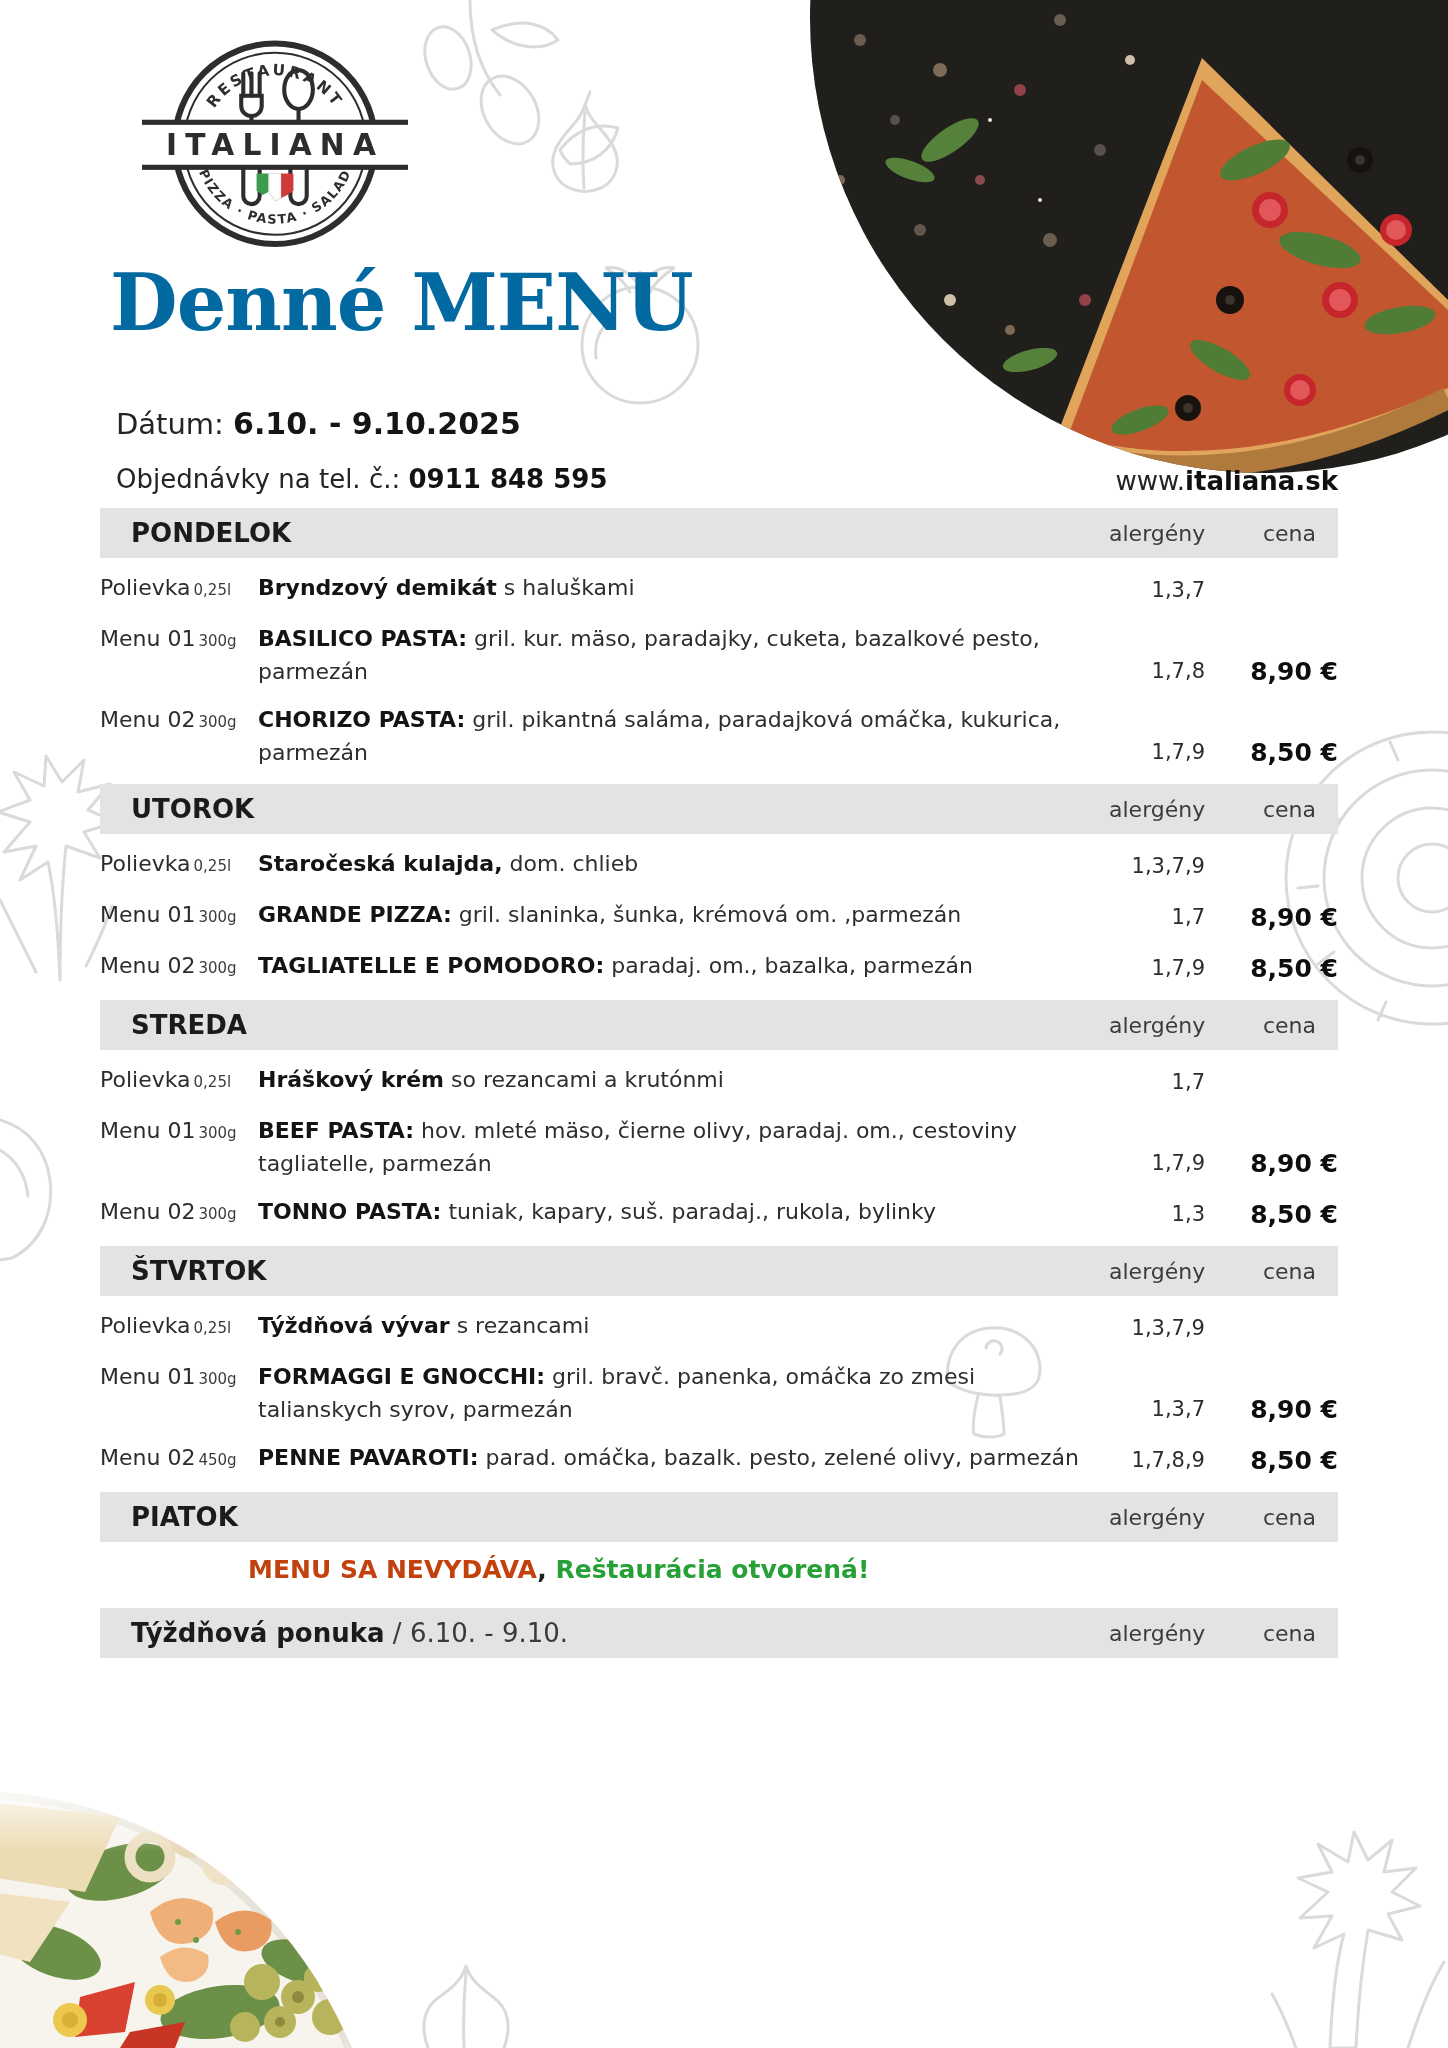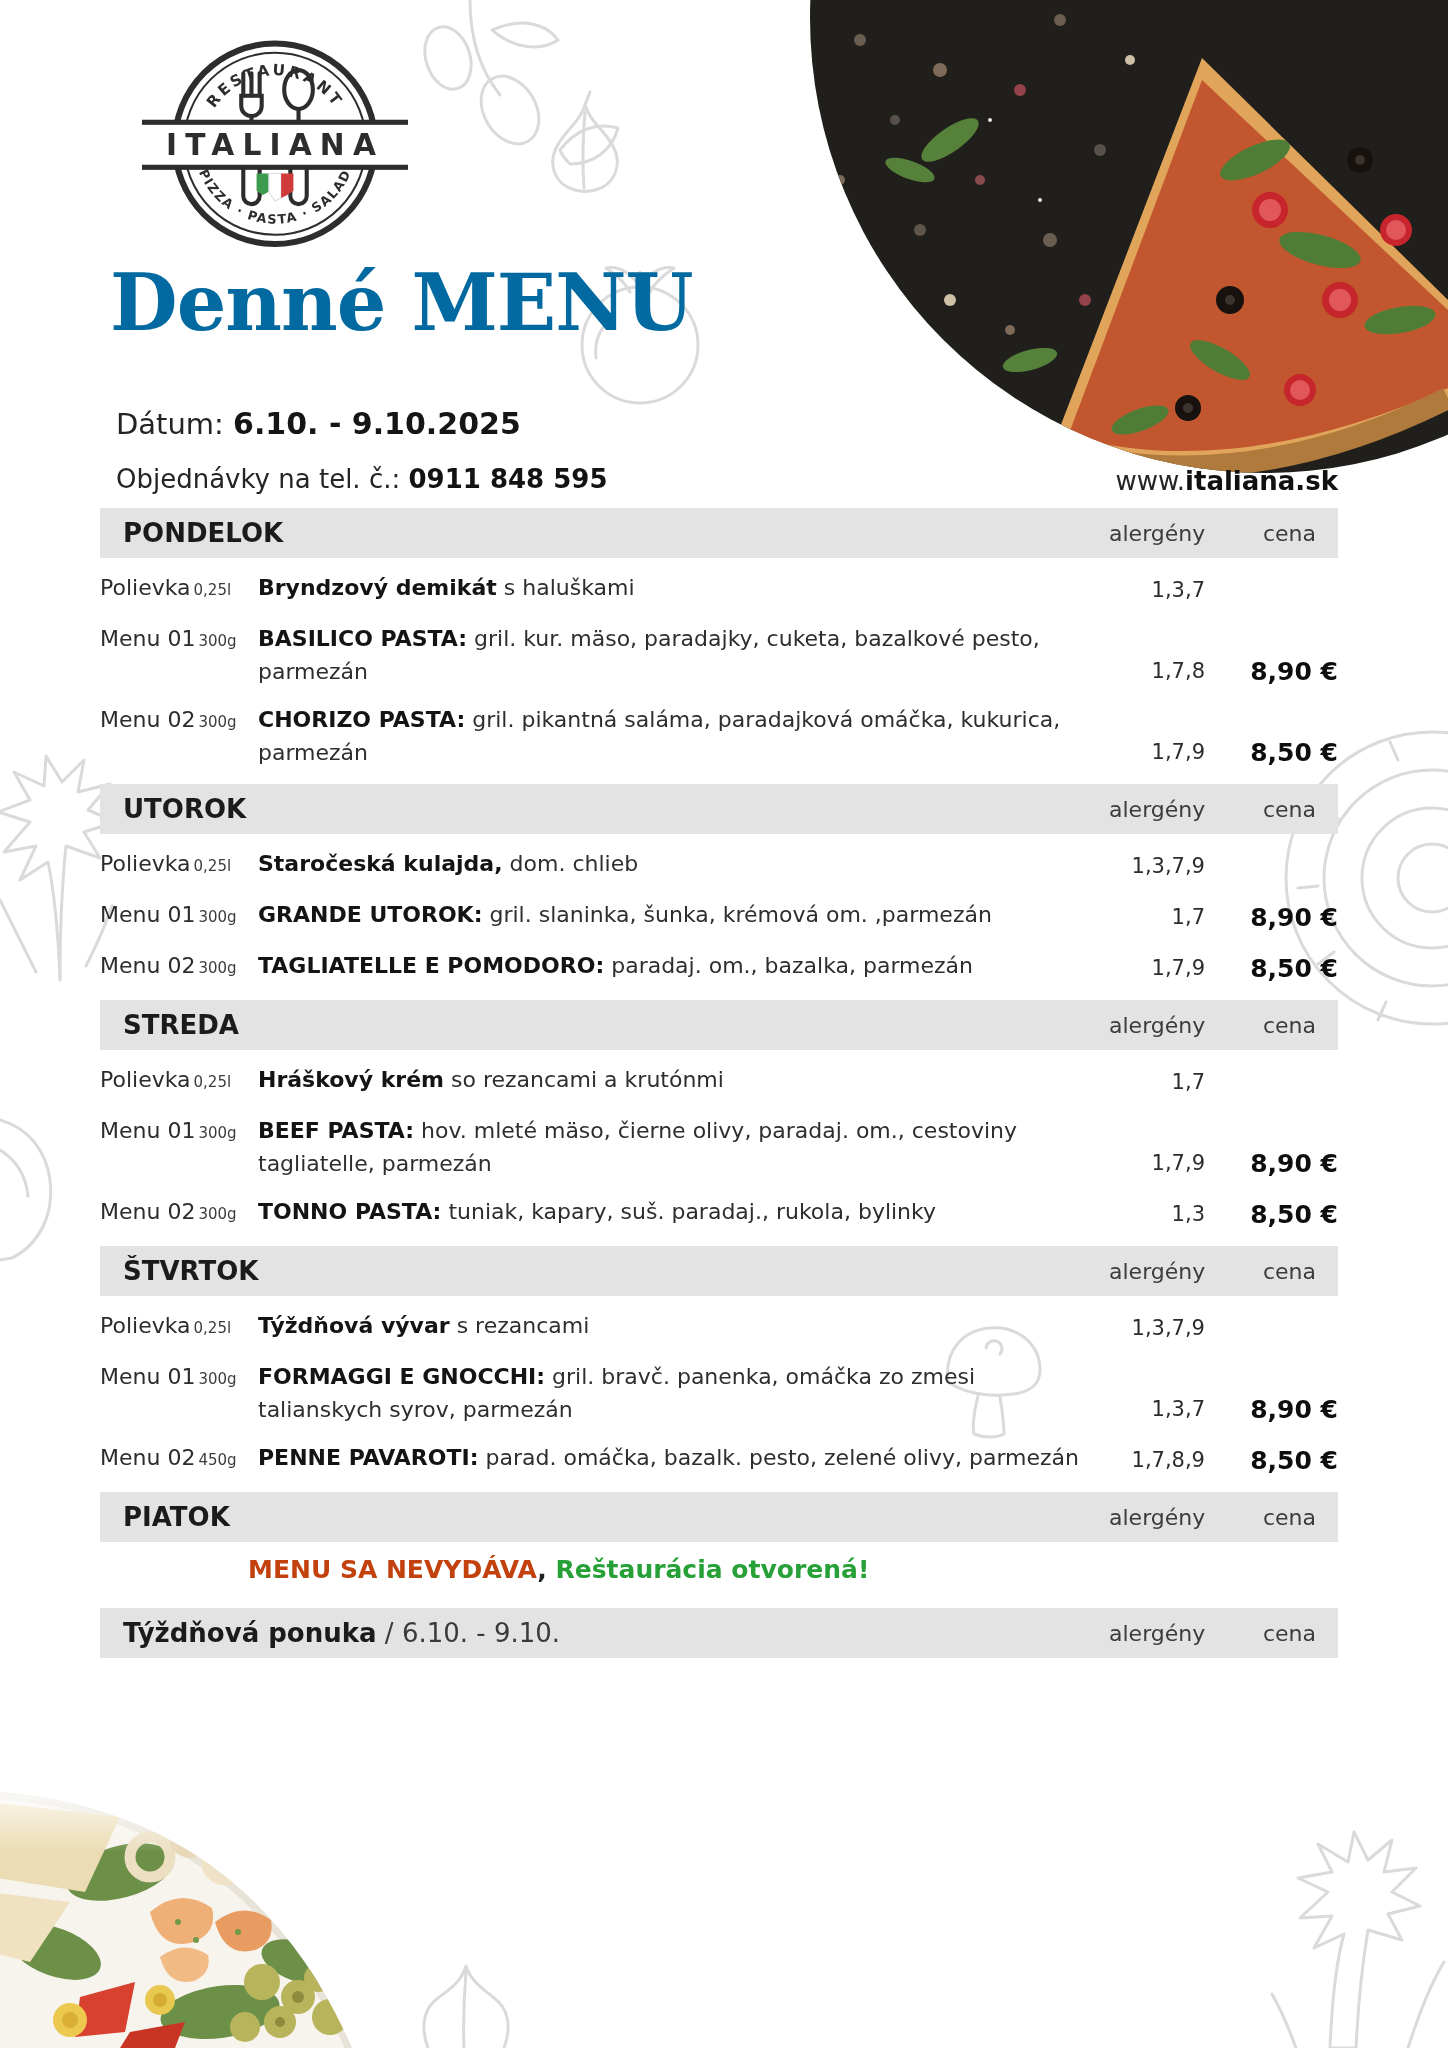--- a/index.html
+++ b/index.html
@@ -13,21 +13,21 @@
   #date-line{left:116px;top:406px;font-size:29px;color:#242424;}
   #date-line b{font-size:30px;color:#151515;}
   #orders-line{left:116px;top:464px;font-size:26px;color:#242424;}
   #orders-line b{color:#131313;}
   #website-line{left:100px;top:466px;width:1238px;text-align:right;font-size:26px;color:#242424;}
   #website-line b{color:#111;}
   
   #menu{left:100px;top:508px;width:1238px;}
   .bar{display:grid;grid-template-columns:150px 1fr 96px 125px;grid-column-gap:8px;
        align-items:center;background:#e3e3e3;height:50px;margin-bottom:13px;}
-  .bar .day{grid-column:1/3;padding-left:23px;font-weight:700;font-size:26px;color:#1b1b1b;}
+  .bar .day{grid-column:1/3;padding-left:31px;font-weight:700;font-size:26px;color:#1b1b1b;}
   .bar .day .sub{font-weight:400;color:#3a3a3a;}
   .bar .al,.bar .cn{font-size:22px;color:#3c3c3c;text-align:right;}
   .bar .cn{padding-right:22px;}
   .row{display:grid;grid-template-columns:150px 1fr 96px 125px;grid-column-gap:8px;
        margin-bottom:15px;line-height:33px;}
   .cell-label{font-size:22px;color:#2c2c2c;align-self:start;white-space:nowrap;}
   .cell-label .size{font-size:15px;color:#3b3b3b;margin-left:3px;}
   .cell-text{font-size:22px;color:#2e2e2e;}
   .cell-text .dish-name{font-weight:700;color:#141414;}
   .cell-al{font-size:21px;color:#2c2c2c;text-align:right;align-self:end;}
@@ -254,21 +254,21 @@
       <div class="cn">cena</div>
     </div>
     <div class="row">
       <div class="cell-label"><span>Polievka</span><span class="size">0,25l</span></div>
       <div class="cell-text"><span class="dish-name">Staročeská kulajda,</span><span> dom. chlieb</span></div>
       <div class="cell-al">1,3,7,9</div>
       <div class="cell-price"></div>
     </div>
     <div class="row">
       <div class="cell-label"><span>Menu 01</span><span class="size">300g</span></div>
-      <div class="cell-text"><span class="dish-name">GRANDE UTOROK:</span><span>  gril. slaninka, šunka, krémová om. ,parmezán</span></div>
+      <div class="cell-text"><span class="dish-name">GRANDE PIZZA:</span><span>  gril. slaninka, šunka, krémová om. ,parmezán</span></div>
       <div class="cell-al">1,7</div>
       <div class="cell-price">8,90 €</div>
     </div>
     <div class="row">
       <div class="cell-label"><span>Menu 02</span><span class="size">300g</span></div>
       <div class="cell-text"><span class="dish-name">TAGLIATELLE E POMODORO:</span><span>  paradaj. om., bazalka, parmezán</span></div>
       <div class="cell-al">1,7,9</div>
       <div class="cell-price">8,50 €</div>
     </div>
   </div>

